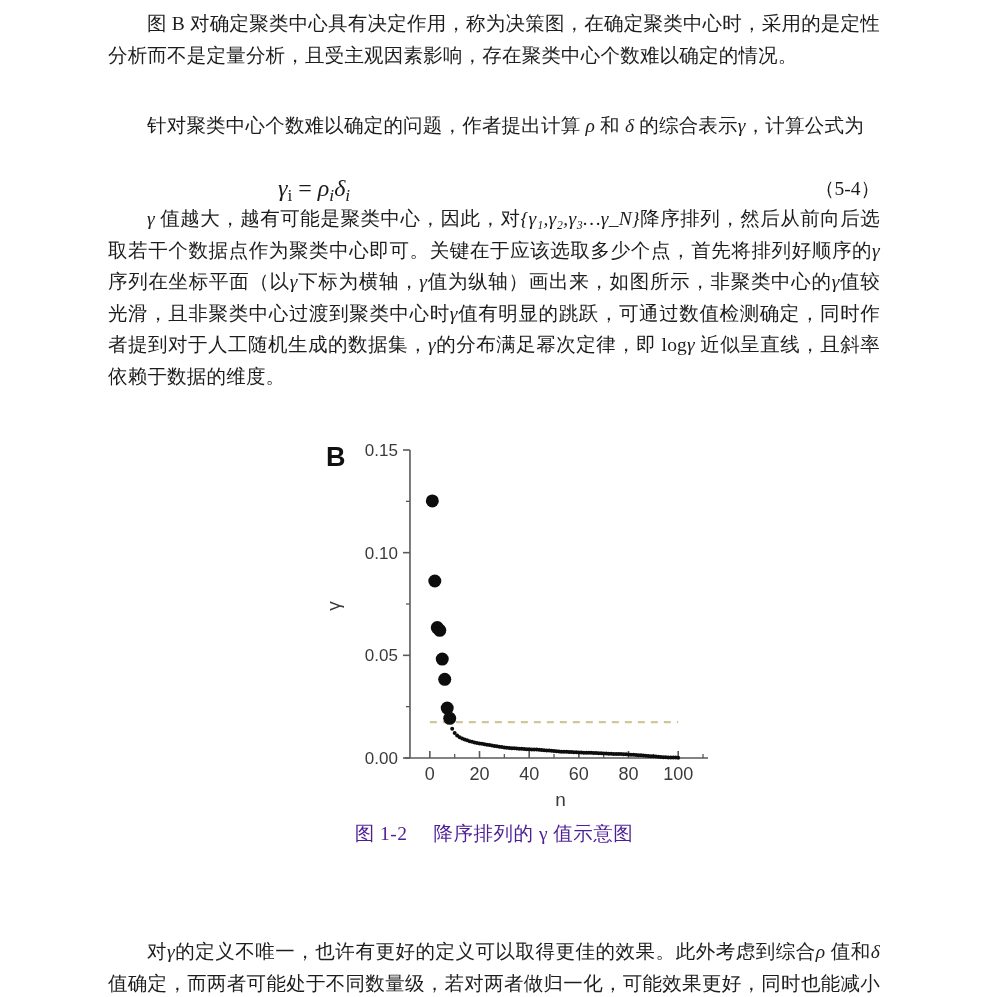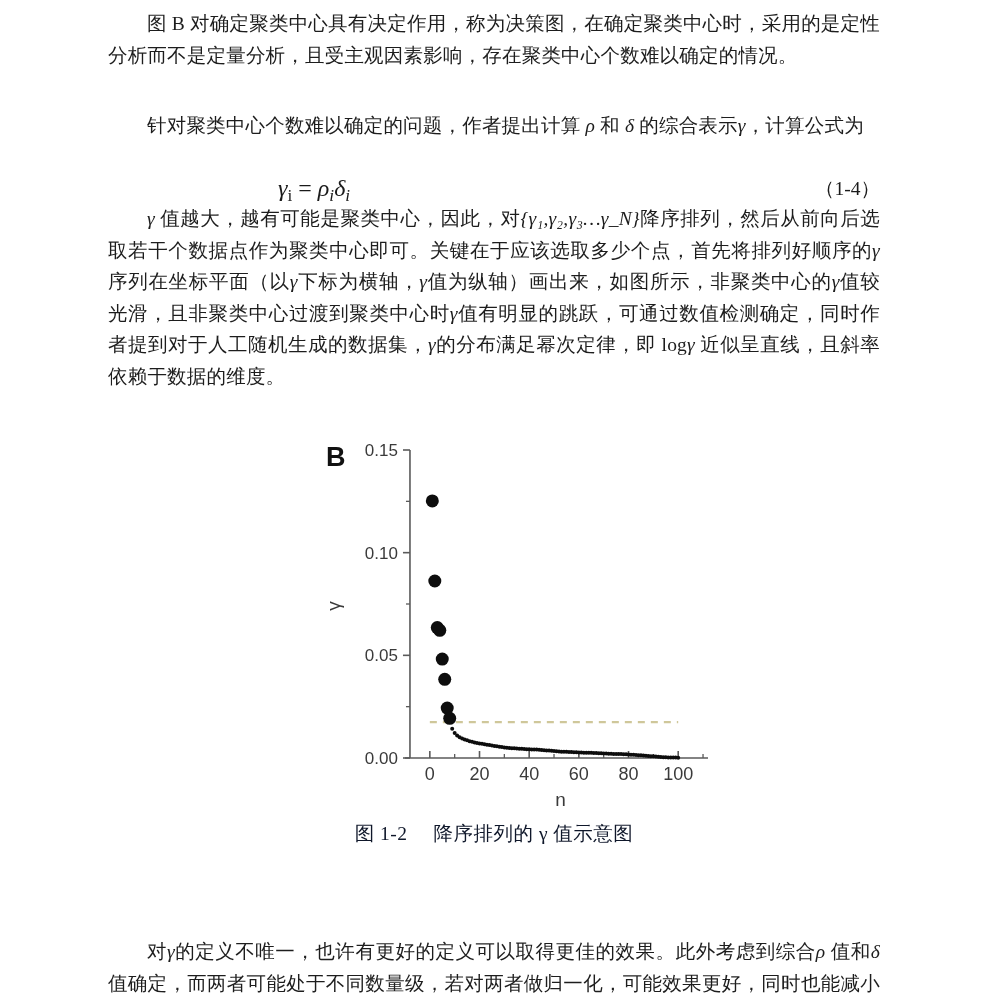--- a/index.html
+++ b/index.html
@@ -82,21 +82,21 @@
   #chart-svg { display: block; }
 
   #figure-caption {
     position: absolute;
     left: 108px;
     top: 820px;
     width: 772px;
     text-align: center;
     font-size: 19.5px;
     letter-spacing: 0.5px;
-    color: #0f172a;
+    color: #4c1d95;
   }
   #figure-caption .capgap { display: inline-block; width: 26px; }
 
   
   #para-4 { top: 936px; }
 </style>
 </head>
 <body>
 
 <div class="page">
@@ -104,21 +104,21 @@
   <div class="textblock" id="para-2">
     <p class="para"><span>针对聚类中心个数难以确定的问题，作者提出计算 </span><span class="mi">ρ</span><span> 和 </span><span class="mi">δ</span><span> 的综合表示</span><span class="mi">γ</span><span>，计算公式为</span></p>
   </div>
 
   <div class="textblock" id="para-1">
     <p class="para">图 B 对确定聚类中心具有决定作用，称为决策图，在确定聚类中心时，采用的是定性分析而不是定量分析，且受主观因素影响，存在聚类中心个数难以确定的情况。</p>
   </div>
 
   <div id="equation-row">
     <span class="eq-body"><span class="mi">γ</span><span class="sub">i</span><span> = </span><span class="mi">ρ</span><span class="subi">i</span><span class="mi">δ</span><span class="subi">i</span></span>
-    <span class="eq-number">（1-4）</span>
+    <span class="eq-number">（5-4）</span>
   </div>
 
   <div class="textblock" id="para-3">
     <p class="para"><span class="mi">γ</span><span> 值越大，越有可能是聚类中心，因此，对</span><span class="mi">{γ₁,γ₂,γ₃…γ_N}</span><span>降序排列，然后从前向后选取若干个数据点作为聚类中心即可。关键在于应该选取多少个点，首先将排列好顺序的</span><span class="mi">γ</span><span>序列在坐标平面（以</span><span class="mi">γ</span><span>下标为横轴，</span><span class="mi">γ</span><span>值为纵轴）画出来，如图所示，非聚类中心的</span><span class="mi">γ</span><span>值较光滑，且非聚类中心过渡到聚类中心时</span><span class="mi">γ</span><span>值有明显的跳跃，可通过数值检测确定，同时作者提到对于人工随机生成的数据集，</span><span class="mi">γ</span><span>的分布满足幂次定律，即 log</span><span class="mi">γ</span><span> 近似呈直线，且斜率依赖于数据的维度。</span></p>
   </div>
 
   <div id="figure">
     <svg id="chart-svg" width="420" height="390" viewBox="0 0 420 390">
       <g id="chart-root">
           <line x1="109.9672131147541" y1="22" x2="109.9672131147541" y2="330" stroke="#5a5a5a" stroke-width="1.6"></line>

